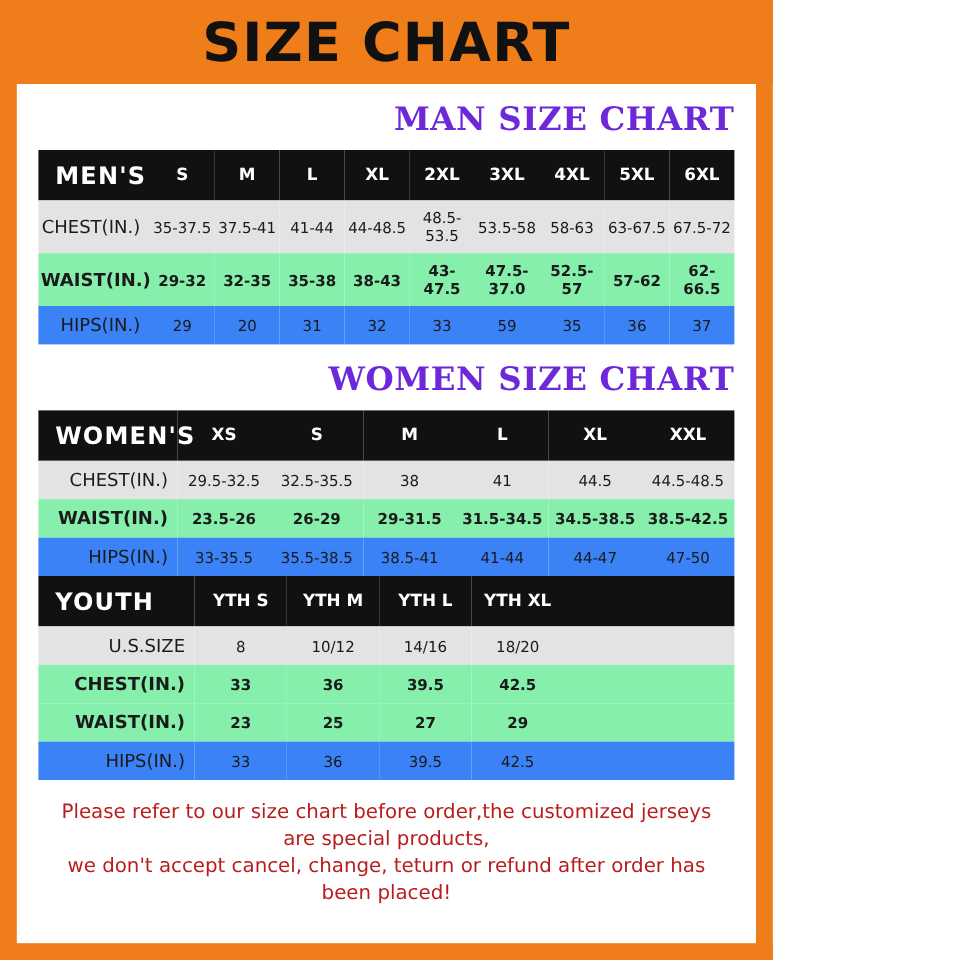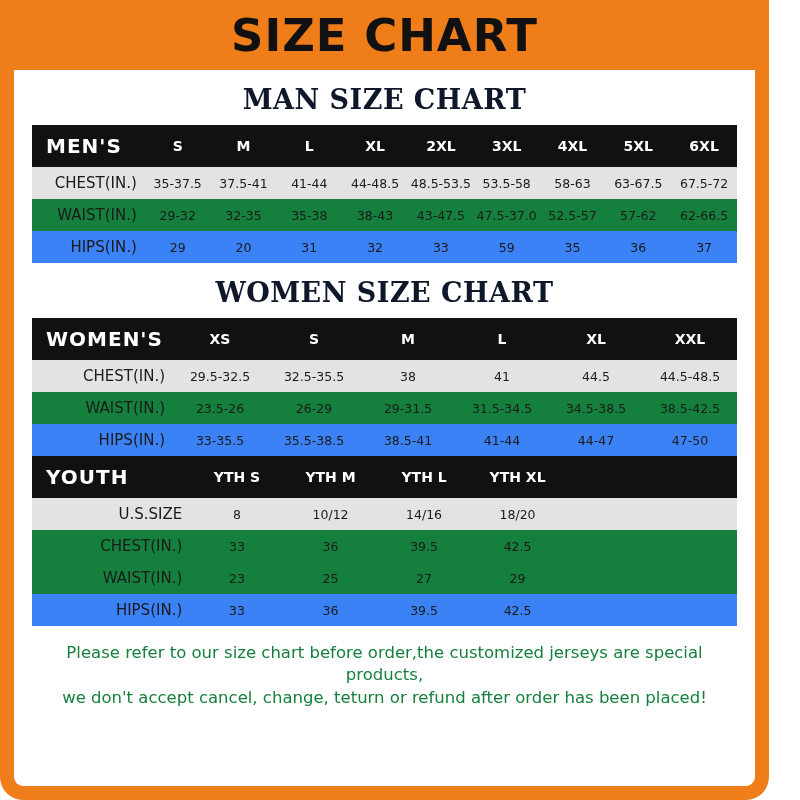--- a/index.html
+++ b/index.html
@@ -8,28 +8,27 @@
   }
   body {
     width: 800px;
     height: 800px;
     background: #ffffff;
     font-family: "DejaVu Sans", sans-serif;
     overflow: hidden;
   }
   .page {
     position: relative;
-    width: 769px;
+    width: 644px;
     height: 800px;
     box-sizing: border-box;
     border-left: 14px solid #ef7d1a;
     border-right: 14px solid #ef7d1a;
     border-bottom: 14px solid #ef7d1a;
     background: #ffffff;
-    border-radius: 23px;
   }
   .header-band {
     background: #ef7d1a;
     height: 70px;
     display: flex;
     align-items: center;
     justify-content: center;
     margin: 0 -14px;
   }
   .header-title {
@@ -37,25 +36,25 @@
     font-weight: bold;
     font-size: 45px;
     letter-spacing: 1px;
     color: #111111;
     line-height: 1;
   }
   .content {
     padding: 0 18px;
   }
   .section-title {
-    text-align: center;
+    text-align: right;
     font-family: "DejaVu Serif", serif;
     font-weight: bold;
     font-size: 27px;
-    color: #0f172a;
+    color: #6d28d9;
     margin: 14px 0 10px 0;
     letter-spacing: 0.5px;
   }
   table.size-table {
     width: 100%;
     border-collapse: collapse;
     table-layout: fixed;
   }
   table.size-table th, table.size-table td {
     text-align: center;
@@ -79,37 +78,37 @@
   table.size-table tbody td {
     padding: 7px 2px;
   }
   table.size-table tbody td.rowlabel {
     text-align: right;
     padding-right: 8px;
     font-size: 15px;
     color: #1a1a1a;
   }
   tr.shade-a td { background: #e3e3e3; }
-  tr.shade-b td { background: #15803d; }
+  tr.shade-b td { background: #86efac; font-weight: bold; }
   tr.shade-c td { background: #3b82f6; }
 
   
   .men col.c0 { width: 16%; }
   
   .women col.c0 { width: 20%; }
   
   .youth col.c0 { width: 22%; }
   .youth col.cx { width: 13%; }
   .youth col.pad { width: 24%; }
 
   .footer-note {
     margin-top: 16px;
     padding: 0 6px;
     text-align: center;
-    color: #15803d;
+    color: #b91c1c;
     font-family: "DejaVu Sans", sans-serif;
     font-size: 16.5px;
     line-height: 1.35;
   }
 </style>
 </head>
 <body>
 
 <div class="page">
 

